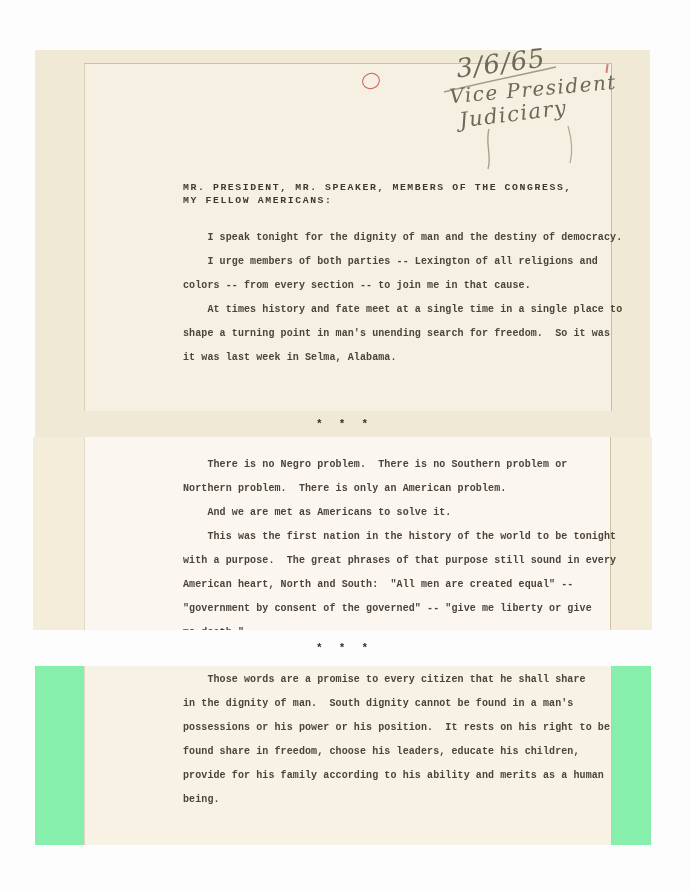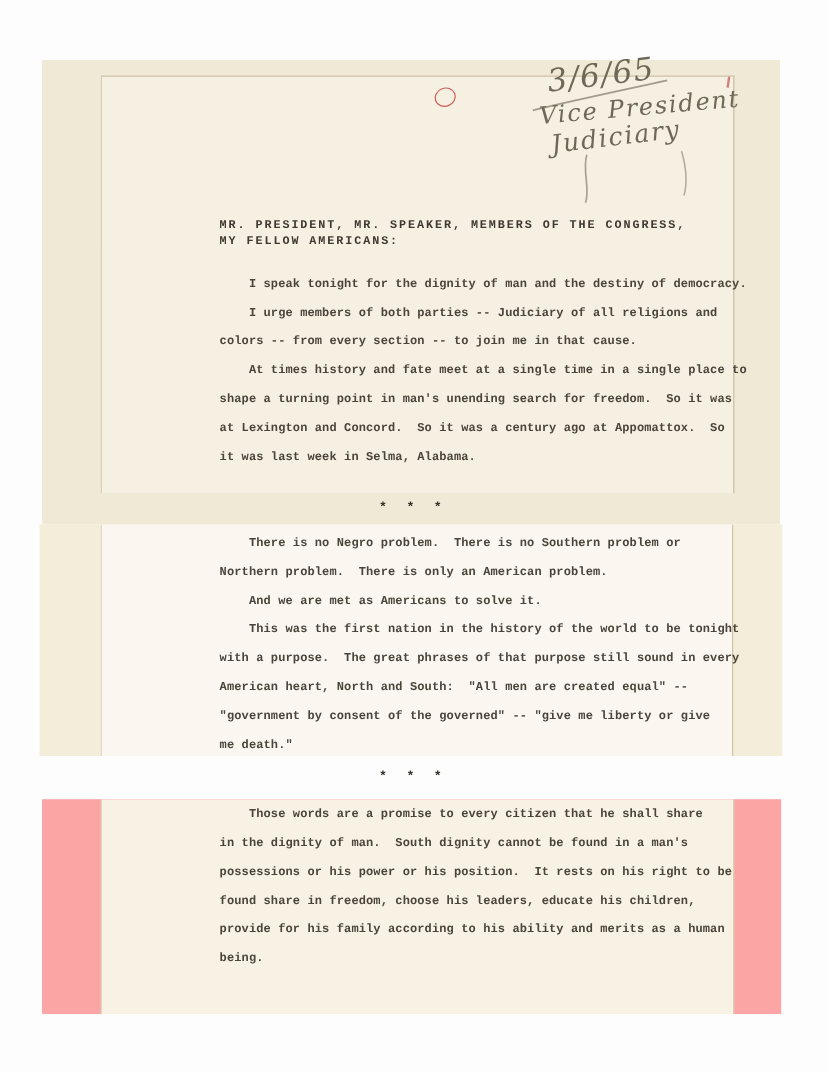--- a/index.html
+++ b/index.html
@@ -2,36 +2,36 @@
 <html><head>
 <meta charset="utf-8">
 <title>Typewritten Speech Draft</title>
 <style>
   html,body{margin:0;padding:0;background:#ffffff;}
   .canvas{position:relative;width:690px;height:893px;background:#fdfdfd;overflow:hidden;
           font-family:"Liberation Mono","DejaVu Sans Mono",monospace;}
   .strip{position:absolute;overflow:hidden;}
   .strip1{left:35px;top:50px;width:615px;height:387px;background:#efe9d6;}
   .strip2{left:33px;top:437px;width:619px;height:193px;background:#f3edda;}
-  .strip3{left:35px;top:666px;width:616px;height:179px;background:#fca5a5;}
+  .strip3{left:35px;top:666px;width:616px;height:179px;background:#86efac;}
   .page-area{position:absolute;box-sizing:border-box;}
   .pa1{left:49px;top:13px;width:528px;height:348px;background:#f5f0e1;
        border-top:1px solid rgba(160,135,95,.45);border-left:1px solid rgba(160,135,95,.3);
        border-right:1px solid rgba(160,135,95,.5);}
   .pa2{left:51px;top:0;width:527px;height:193px;background:#fbf6ef;
        border-left:1px solid rgba(160,135,95,.25);border-right:1px solid rgba(170,140,95,.5);}
   .pa3{left:49px;top:0;width:528px;height:179px;background:#f7f2e3;
        border-left:1px solid rgba(160,135,95,.25);border-right:1px solid rgba(170,140,95,.45);}
   .salutation{position:absolute;left:148px;top:131px;}
   .sal-line{white-space:pre;font-size:9.8px;font-weight:700;letter-spacing:1.6px;
             line-height:13px;color:#3e3930;}
   .tbody{position:absolute;}
   .b1{left:148px;top:176px;}
   .b2{left:150px;top:441px - 437px;}
-  .b2{left:150px;top:5px;}
+  .b2{left:150px;top:16px;}
   .b3{left:148px;top:2px;}
   .tline{white-space:pre;font-size:10px;font-weight:700;line-height:24px;height:24px;
          color:#4a443a;letter-spacing:.1px;}
   .sep{position:absolute;left:35px;width:615px;display:flex;align-items:center;justify-content:center;}
   .sep1{top:411px;height:26px;}
   .sep2{top:630px;height:36px;}
   .sep span{white-space:pre;font-size:11px;font-weight:700;color:#322e28;letter-spacing:1px;}
   .hand{position:absolute;font-family:"DejaVu Serif",serif;font-style:italic;
         color:#6e6858;z-index:5;white-space:nowrap;}
   .hw-date{left:456px;top:48px;font-size:26px;transform:rotate(-7deg);letter-spacing:1px;}
@@ -49,25 +49,24 @@
 <div class="canvas">
 
   <div class="strip strip1">
     <div class="page-area pa1"></div>
     <div class="salutation">
       <div class="sal-line">MR. PRESIDENT, MR. SPEAKER, MEMBERS OF THE CONGRESS,</div>
       <div class="sal-line">MY FELLOW AMERICANS:</div>
     </div>
     <div class="tbody b1">
       <div class="tline">    I speak tonight for the dignity of man and the destiny of democracy.</div>
-      <div class="tline">    I urge members of both parties -- Judiciary of all religions and</div>
+      <div class="tline">    I urge members of both parties -- Lexington of all religions and</div>
       <div class="tline">colors -- from every section -- to join me in that cause.</div>
       <div class="tline">    At times history and fate meet at a single time in a single place to</div>
       <div class="tline">shape a turning point in man's unending search for freedom.  So it was</div>
-      <div class="tline">at Lexington and Concord.  So it was a century ago at Appomattox.  So</div>
       <div class="tline">it was last week in Selma, Alabama.</div>
 
     </div>
   </div>
 
   <span class="hand hw-date">3/6/65</span>
   <span class="hand hw-vice">Vice President</span>
   <span class="hand hw-judi">Judiciary</span>
   <svg class="pencil-svg" width="690" height="893" viewBox="0 0 690 893">
     <path d="M444,92 C472,85 515,76 556,67" fill="none" stroke="#857f6e" stroke-width="1.5" opacity="0.75"></path>

